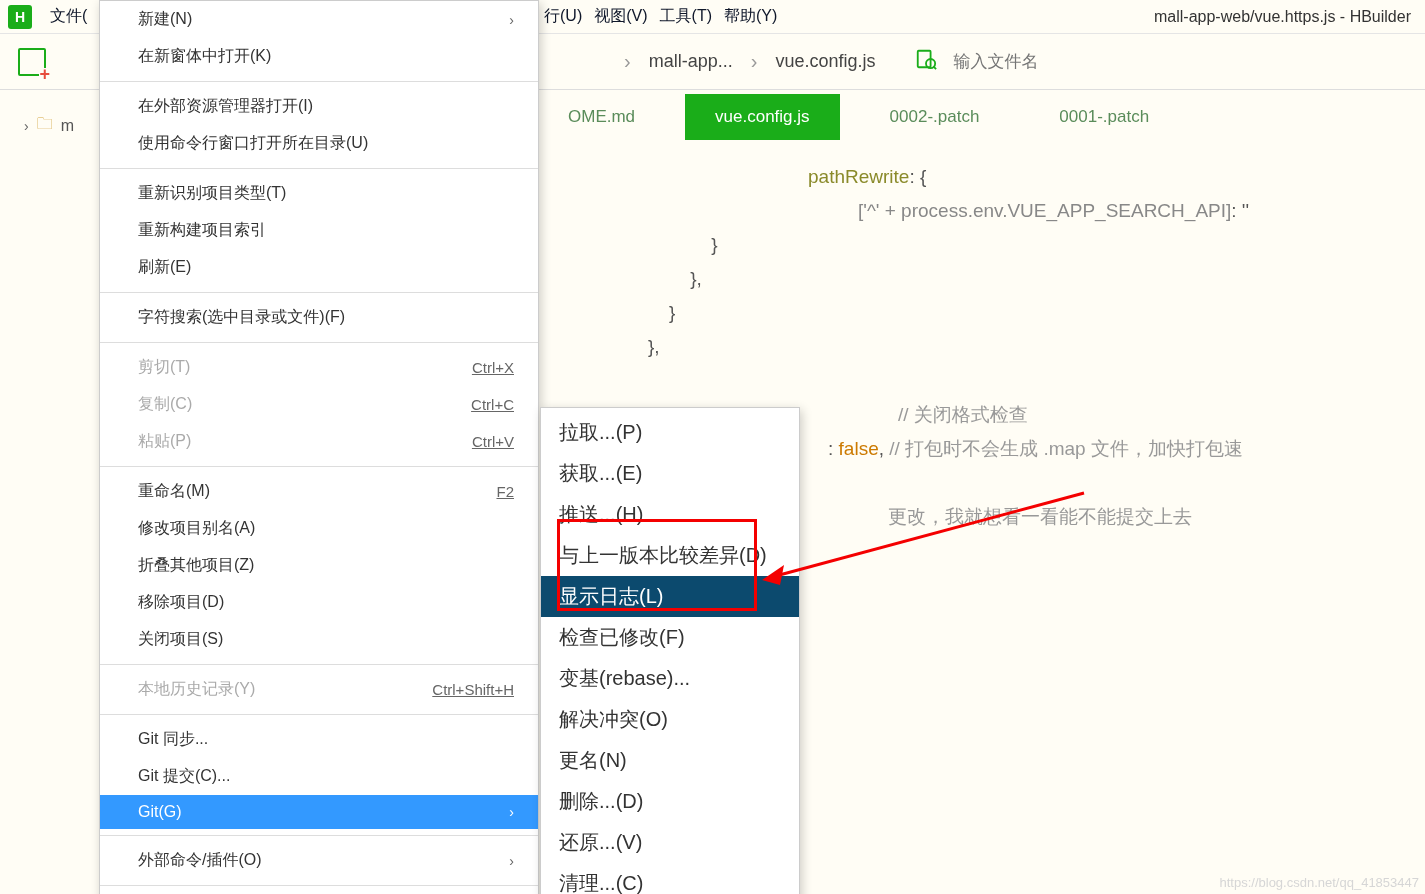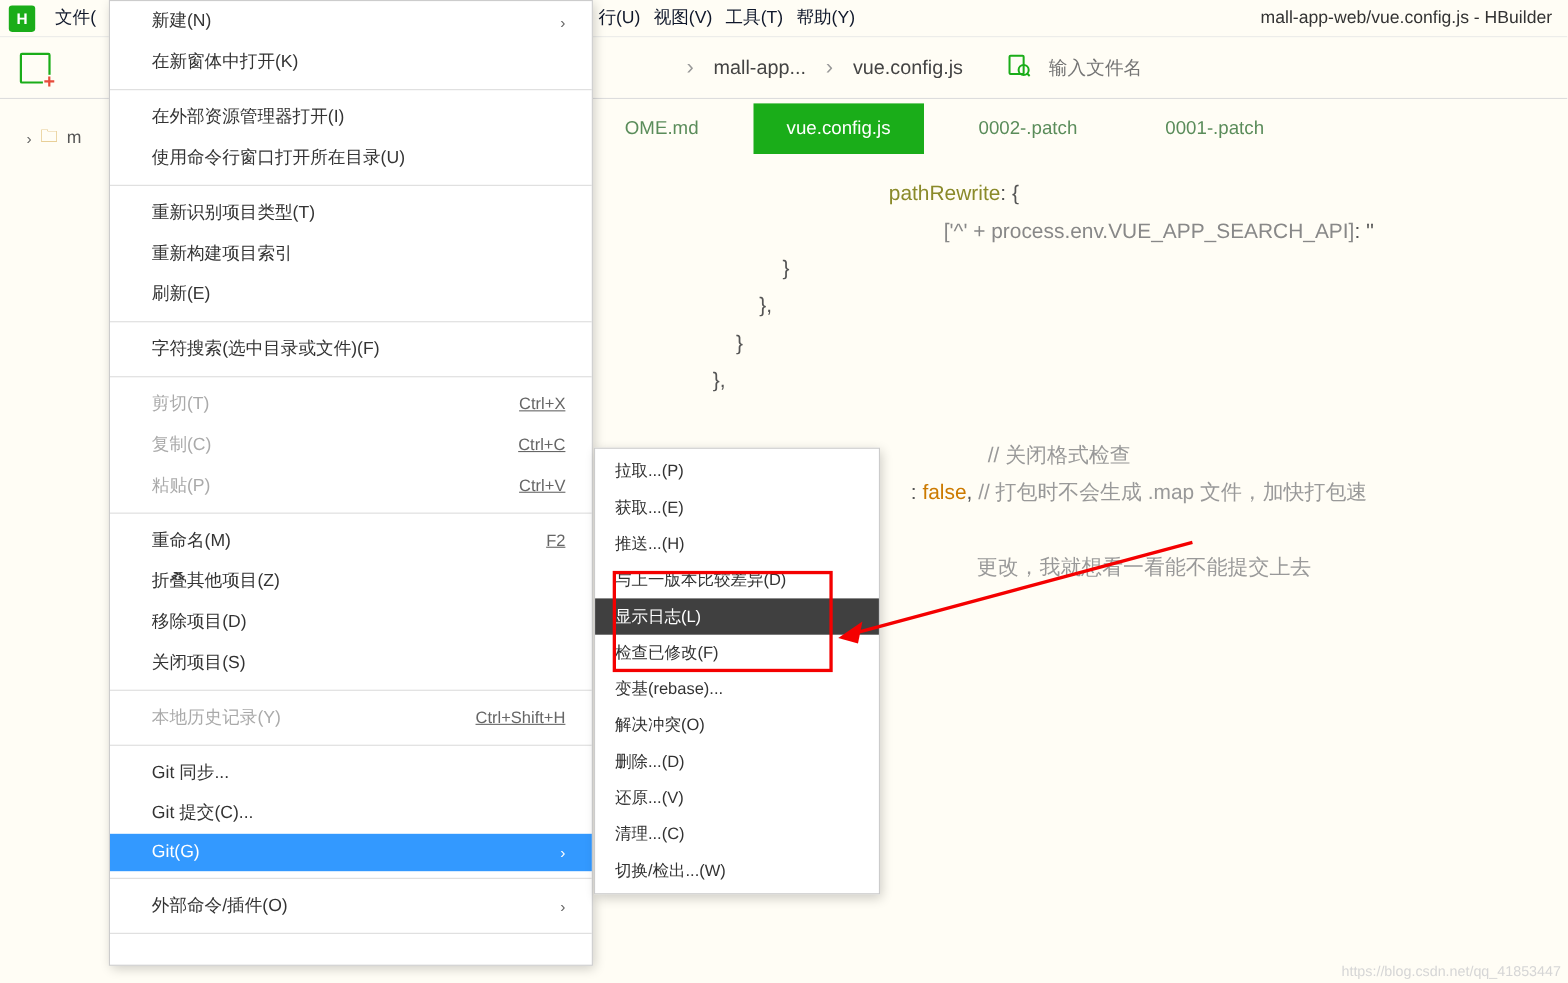--- a/index.html
+++ b/index.html
@@ -46,22 +46,22 @@
     .ctx-item { padding: 8px 24px 8px 38px; font-size: 16px; color: #333; display: flex; justify-content: space-between; align-items: center; cursor: pointer; }
     .ctx-item.disabled { color: #aaa; }
     .ctx-item.highlight { background: #3399ff; color: #fff; }
     .ctx-sep { height: 1px; background: #ddd; margin: 6px 0; }
     .ctx-shortcut { color: #666; font-size: 15px; text-decoration: underline; }
     .ctx-arrow { color: #666; font-size: 14px; }
     .highlight .ctx-arrow { color: #fff; }
 
     
     .sub-menu { position: absolute; top: 407px; left: 540px; width: 260px; background: #fff; box-shadow: 2px 3px 10px rgba(0,0,0,0.2); border: 1px solid #ccc; z-index: 20; padding: 4px 0; }
-    .sub-item { padding: 7px 18px; font-size: 15px; color: #333; cursor: pointer; }
-    .sub-item.highlight { background: #404040; color: #fff; }
+    .sub-item { padding: 7px 18px; font-size: 20px; color: #333; cursor: pointer; }
+    .sub-item.highlight { background: #0c4a6e; color: #fff; }
 
     
     .red-box { position: absolute; top: 519px; left: 557px; width: 200px; height: 92px; border: 3px solid #f40000; z-index: 30; pointer-events: none; }
     .red-arrow { position: absolute; top: 485px; left: 758px; z-index: 25; pointer-events: none; }
     
     .watermark { position: absolute; bottom: 4px; right: 6px; font-size: 13px; color: #d6d6d6; font-family: Arial; }
   </style>
 </head>
 <body>
 
@@ -69,21 +69,21 @@
   <div class="app-icon">H</div>
   <div class="menu-bar">
     <div class="menu-item">文件(</div>
   </div>
   <div style="position:absolute; left:538px; display:flex;">
     <div class="menu-item">行(U)</div>
     <div class="menu-item">视图(V)</div>
     <div class="menu-item">工具(T)</div>
     <div class="menu-item">帮助(Y)</div>
   </div>
-  <div class="title-area">mall-app-web/vue.config.js - HBuilder</div>
+  <div class="title-area">mall-app-web/vue.https.js - HBuilder</div>
 </div>
 
 <div class="second-bar">
   <div class="toolbar-icon new-file-icon"></div>
   <div class="breadcrumb" style="margin-left:0;">
     <span class="bc-sep">›</span>
     <span>mall-app...</span>
     <span class="bc-sep">›</span>
     <span>vue.config.js</span>
   </div>
@@ -171,20 +171,23 @@
   <div class="ctx-item disabled">
       <span>粘贴(P)</span>
       <span class="ctx-shortcut">Ctrl+V</span>
     </div>
   <div class="ctx-sep"></div>
   <div class="ctx-item">
       <span>重命名(M)</span>
       <span class="ctx-shortcut">F2</span>
     </div>
   <div class="ctx-item">
+      <span>修改项目别名(A)</span>
+    </div>
+  <div class="ctx-item">
       <span>折叠其他项目(Z)</span>
     </div>
   <div class="ctx-item">
       <span>移除项目(D)</span>
     </div>
   <div class="ctx-item">
       <span>关闭项目(S)</span>
     </div>
   <div class="ctx-sep"></div>
   <div class="ctx-item disabled">
@@ -213,20 +216,21 @@
 
 <div class="sub-menu">
   <div class="sub-item">拉取...(P)</div>
   <div class="sub-item">获取...(E)</div>
   <div class="sub-item">推送...(H)</div>
   <div class="sub-item">与上一版本比较差异(D)</div>
   <div class="sub-item highlight">显示日志(L)</div>
   <div class="sub-item">检查已修改(F)</div>
   <div class="sub-item">变基(rebase)...</div>
   <div class="sub-item">解决冲突(O)</div>
+  <div class="sub-item">更名(N)</div>
   <div class="sub-item">删除...(D)</div>
   <div class="sub-item">还原...(V)</div>
   <div class="sub-item">清理...(C)</div>
   <div class="sub-item">切换/检出...(W)</div>
 </div>
 
 <div class="red-box"></div>
 <svg class="red-arrow" width="340" height="110">
   <line x1="326" y1="8" x2="14" y2="92" stroke="#f40000" stroke-width="3"></line>
   <polygon points="4,95 26,80 22,100" fill="#f40000"></polygon>

